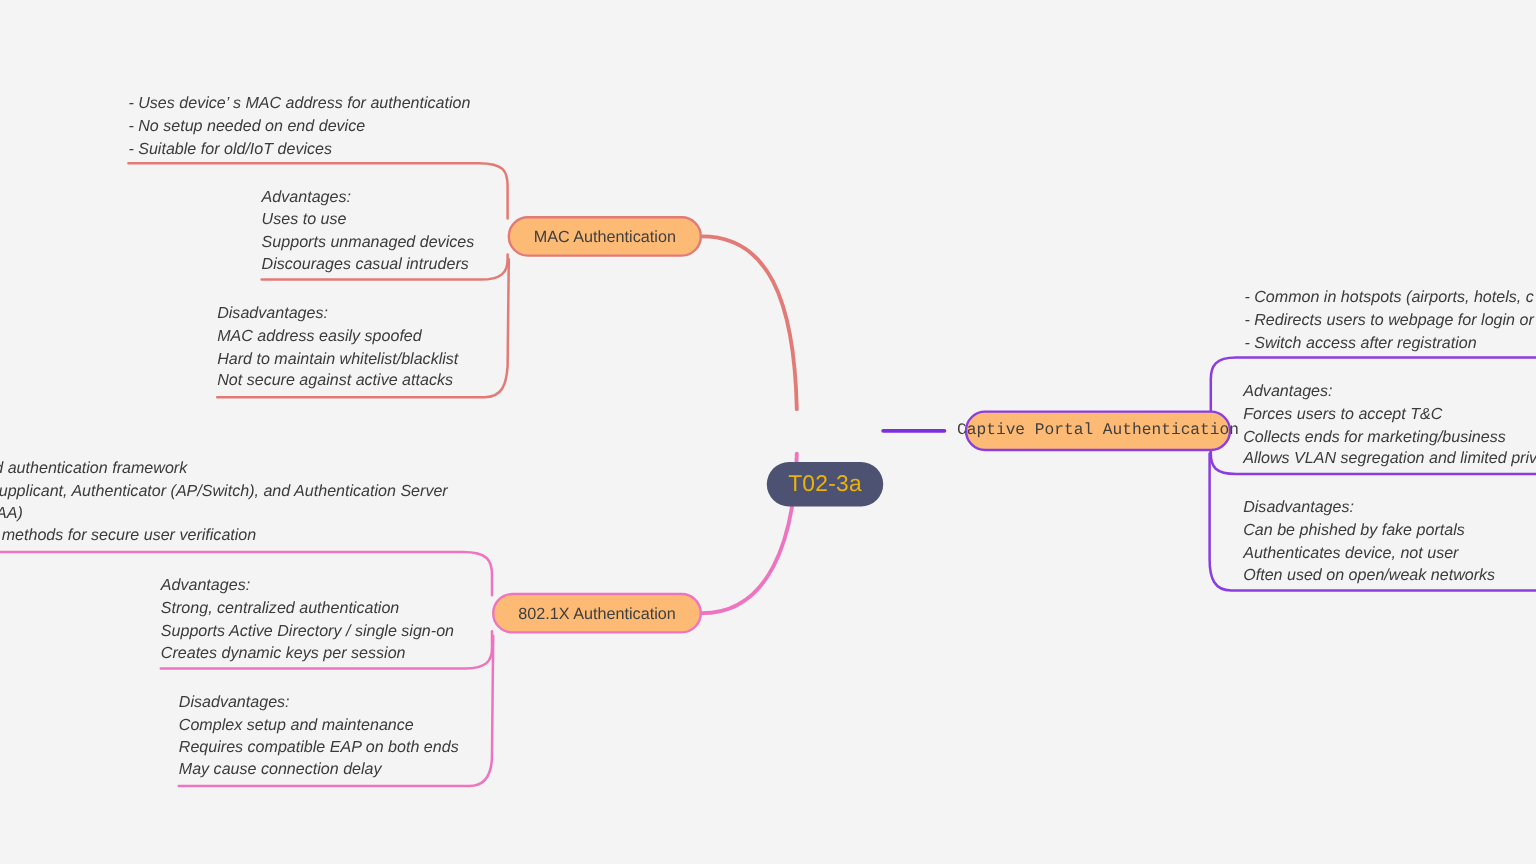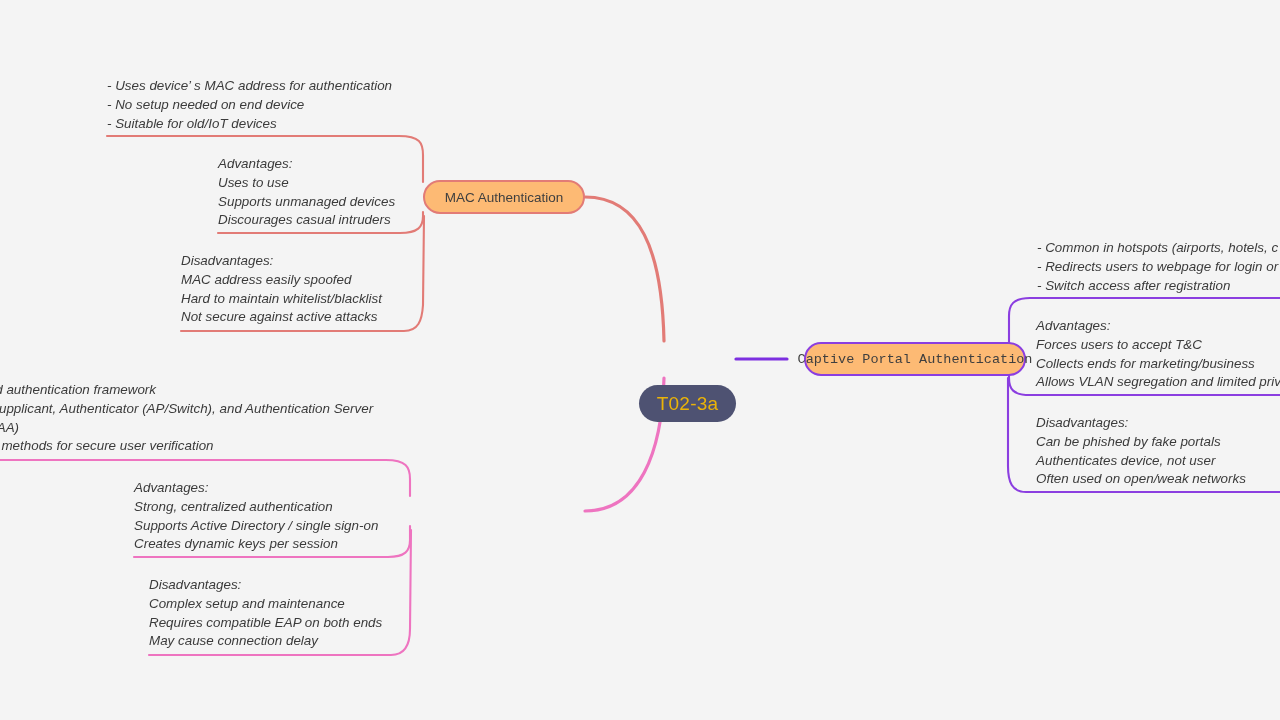--- a/index.html
+++ b/index.html
@@ -124,20 +124,23 @@
   <div class="root-node">
     <span>T02-3a</span>
   </div>
 
   <div class="pill mac">
     <span>MAC Authentication</span>
   </div>
   <div class="pill captive">
     <span>Captive Portal Authentication</span>
   </div>
+  <div class="pill dot1x">
+    <span>802.1X Authentication</span>
+  </div>
 
   <div class="topic mac-desc">
     <span class="ln">- Uses device’ s MAC address for authentication</span>
     <span class="ln">- No setup needed on end device</span>
     <span class="ln">- Suitable for old/IoT devices</span>
   </div>
   <div class="topic mac-adv">
     <span class="ln">Advantages:</span>
     <span class="ln">Uses to use</span>
     <span class="ln">Supports unmanaged devices</span>

